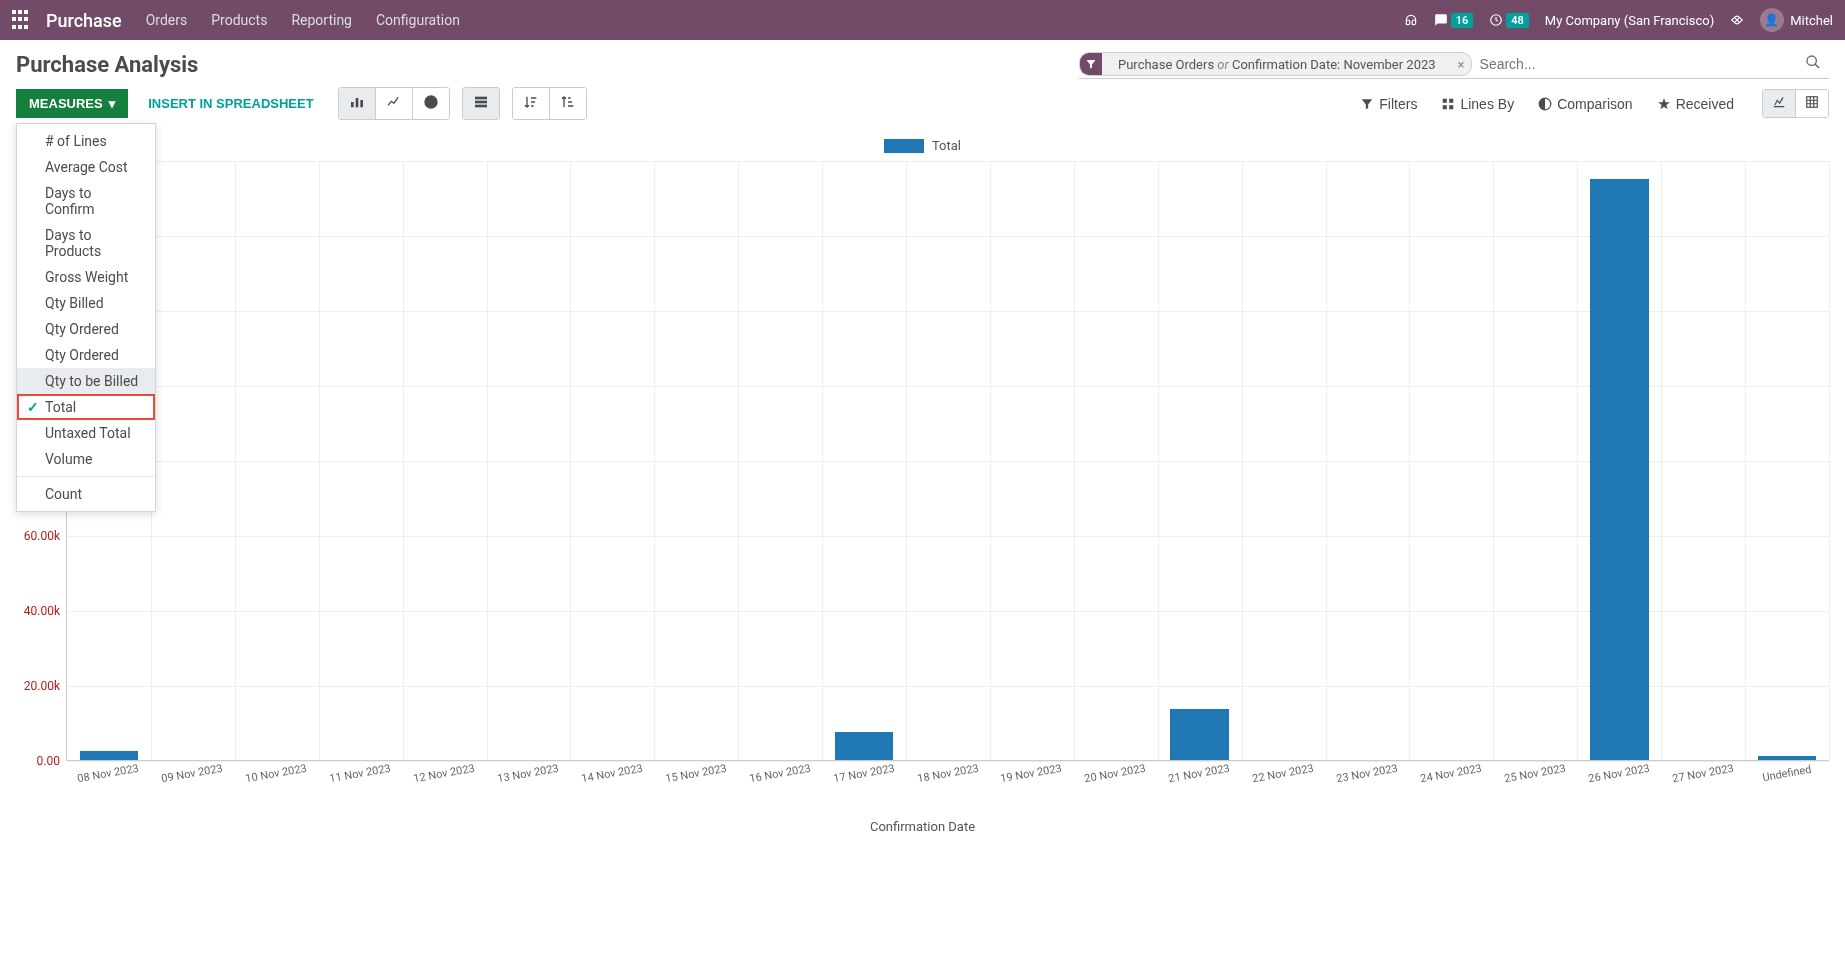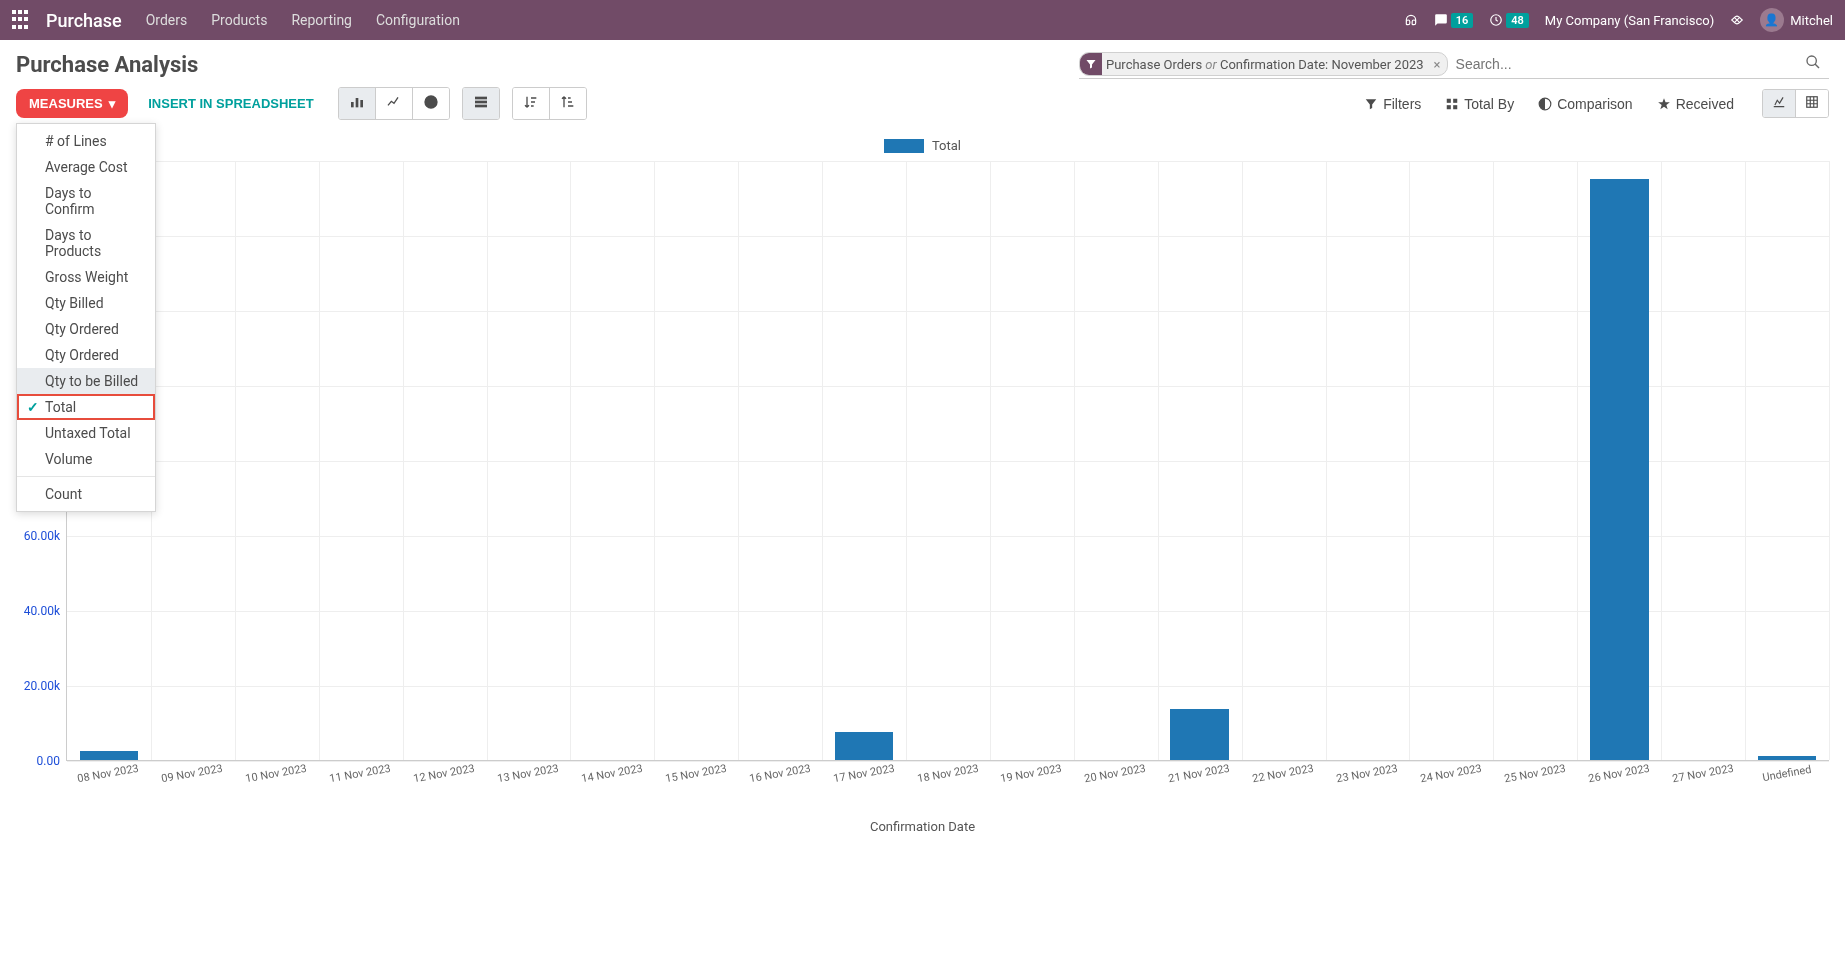--- a/index.html
+++ b/index.html
@@ -16,29 +16,29 @@
 .navbar .badge { background: #00a09d; color: #fff; font-size: 11px; padding: 1px 5px; border-radius: 2px; margin-left: 3px; font-weight: 600; }
 .navbar .avatar { width: 24px; height: 24px; border-radius: 50%; background: #9b7a8f; margin-right: 6px; display: flex; align-items: center; justify-content: center; font-size: 12px; }
 
 
 .control-panel { padding: 10px 16px 0; }
 .cp-top { display: flex; align-items: center; margin-bottom: 8px; }
 .page-title { font-size: 22px; font-weight: 700; color: #4c4c4c; flex: 1; }
 .search-area { display: flex; align-items: center; flex: 1; max-width: 750px; border-bottom: 1px solid #ccc; }
 .search-facet { display: flex; align-items: center; background: #f0f0f0; border: 1px solid #d0d0d0; border-radius: 10px; font-size: 13px; height: 24px; overflow: hidden; }
 .search-facet .facet-icon { background: #714b67; color: #fff; width: 22px; height: 100%; display: flex; align-items: center; justify-content: center; }
-.search-facet .facet-text { padding: 0 4px; color: #555; }
+.search-facet .facet-text { padding: 0 16px; color: #555; }
 .search-facet .facet-text em { font-style: italic; color: #888; }
 .search-facet .facet-remove { padding: 0 6px; color: #888; cursor: pointer; }
 .search-input { flex: 1; border: none; outline: none; font-size: 14px; padding: 4px 8px; background: transparent; }
 .search-btn { background: none; border: none; cursor: pointer; font-size: 16px; color: #666; padding: 4px 8px; }
 
 .cp-bottom { display: flex; align-items: center; padding-bottom: 8px; position: relative; }
 .btn { border: 1px solid transparent; padding: 6px 12px; font-size: 13px; cursor: pointer; background: #fff; display: inline-flex; align-items: center; }
-.btn-primary { background: #ef4444; color: #fff; font-weight: 600; border-radius: 8px; }
+.btn-primary { background: #15803d; color: #fff; font-weight: 600; }
 .btn-primary .caret { margin-left: 6px; }
 .btn-link { color: #00a09d; font-weight: 600; border: none; background: none; margin-left: 8px; }
 .btn-icon-group { display: flex; margin-left: 12px; border: 1px solid #ccc; border-radius: 3px; overflow: hidden; }
 .btn-icon-group .btn-icon { padding: 6px 10px; border: none; border-right: 1px solid #ccc; cursor: pointer; background: #fff; color: #4c4c4c; }
 .btn-icon-group .btn-icon:last-child { border-right: none; }
 .btn-icon-group .btn-icon.active { background: #e9ecef; }
 .cp-bottom .spacer { flex: 1; }
 .filter-btn { background: none; border: none; font-size: 14px; color: #4c4c4c; padding: 6px 12px; cursor: pointer; display: inline-flex; align-items: center; }
 .filter-btn svg, .filter-btn .ico { margin-right: 5px; }
 .view-switch { display: flex; border: 1px solid #ccc; border-radius: 3px; overflow: hidden; margin-left: 16px; }
@@ -54,21 +54,21 @@
 .dropdown-item.highlighted { outline: 2px solid #e74c3c; outline-offset: -2px; }
 .dropdown-divider { height: 1px; background: #e5e5e5; margin: 4px 0; }
 
 
 .chart-area { position: relative; padding: 10px 16px 20px; }
 .chart-legend { display: flex; justify-content: center; margin-bottom: 8px; align-items: center; }
 .legend-swatch { width: 40px; height: 14px; background: #1f77b4; margin-right: 8px; }
 .legend-label { font-size: 13px; color: #555; }
 .chart-container { position: relative; height: 600px; display: flex; }
 .y-axis { width: 50px; position: relative; }
-.y-tick { position: absolute; right: 6px; font-size: 12px; color: #1d4ed8; transform: translateY(-50%); }
+.y-tick { position: absolute; right: 6px; font-size: 12px; color: #b91c1c; transform: translateY(-50%); }
 .plot { flex: 1; border-left: 1px solid #ccc; border-bottom: 1px solid #ccc; position: relative; }
 .gridline-h { position: absolute; left: 0; right: 0; height: 1px; background: #eee; }
 .gridline-v { position: absolute; top: 0; bottom: 0; width: 1px; background: #eee; }
 .bar { position: absolute; bottom: 0; background: #1f77b4; }
 .x-labels { height: 40px; position: relative; margin-left: 50px; }
 .x-label { position: absolute; font-size: 11px; color: #666; transform: translateX(-50%) rotate(-10deg); transform-origin: center; white-space: nowrap; top: 6px; }
 .x-axis-title { text-align: center; font-size: 13px; color: #555; margin-top: 18px; }
 
 svg.ico { width: 14px; height: 14px; }
 </style>
@@ -223,21 +223,21 @@
         </svg>
       <span>Filters</span>
     </button>
     <button class="filter-btn">
       <svg class="ico" viewBox="0 0 24 24" fill="#4c4c4c">
           <rect x="3" y="3" width="7" height="7"></rect>
           <rect x="14" y="3" width="7" height="7"></rect>
           <rect x="3" y="14" width="7" height="7"></rect>
           <rect x="14" y="14" width="7" height="7"></rect>
         </svg>
-      <span>Total By</span>
+      <span>Lines By</span>
     </button>
     <button class="filter-btn">
       <svg class="ico" viewBox="0 0 24 24" fill="#4c4c4c">
           <path d="M12 2a10 10 0 100 20V2z"></path>
           <circle cx="12" cy="12" r="10" fill="none" stroke="#4c4c4c" stroke-width="2"></circle>
         </svg>
       <span>Comparison</span>
     </button>
     <button class="filter-btn">
       <svg class="ico" viewBox="0 0 24 24" fill="#4c4c4c">

